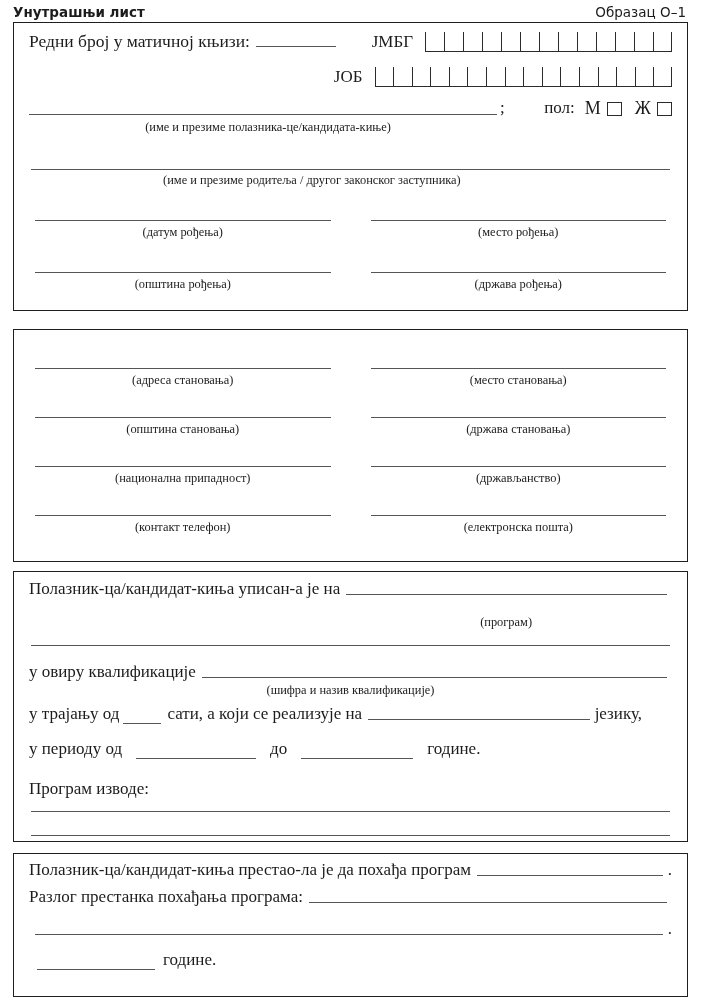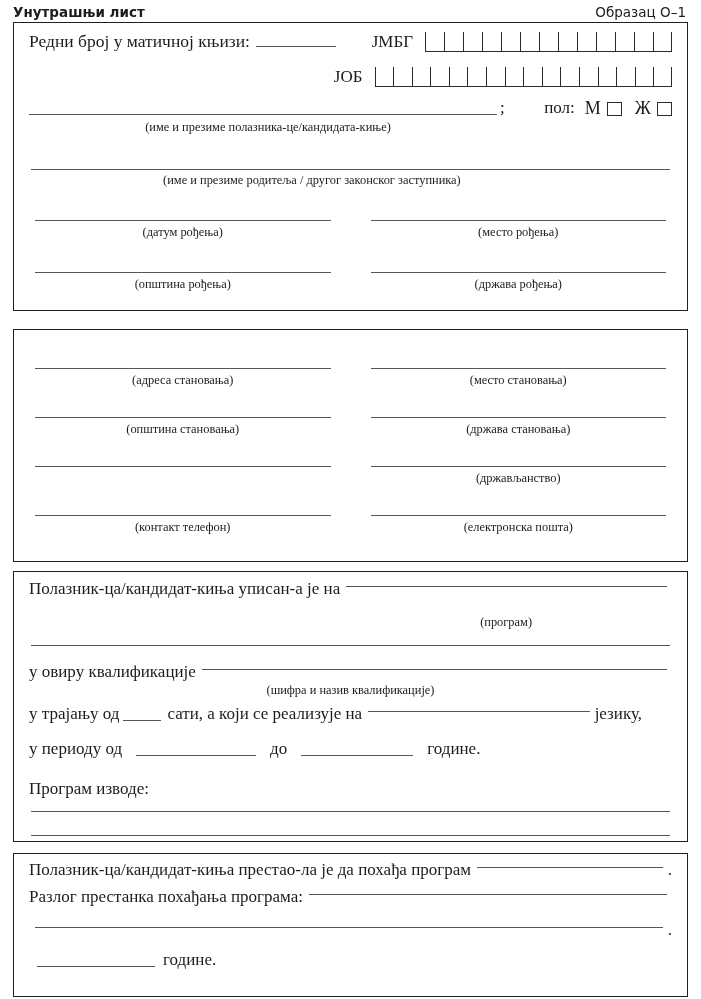--- a/index.html
+++ b/index.html
@@ -20,21 +20,21 @@
   .header .title { font-weight:bold; }
 
   
   .box { border:1.6px solid #1f1f1f; padding:0 15px; overflow:hidden; background:#fff; }
   .box1 { height:289px; margin-bottom:18px; }
   .box2 { height:233px; margin-bottom:9px; }
   .box3 { height:271px; margin-bottom:11px; }
   .box4 { height:144px; }
 
   
-  .trow { display:flex; align-items:center; font-size:17px; line-height:21px; white-space:nowrap; }
+  .trow { display:flex; align-items:flex-end; font-size:17px; line-height:21px; white-space:nowrap; }
   .fill { flex:1 1 auto; border-bottom:1.1px solid #565656; margin:0 5px 4px 6px; height:0; }
   .bl   { display:inline-block; border-bottom:1.1px solid #565656; height:14px; vertical-align:baseline; }
   .full-line { border-bottom:1.1px solid #565656; height:0; margin:0 2px; }
   .cap { font-size:12.4px; line-height:14px; text-align:center; }
 
   
   .r1 { margin-top:5px; display:flex; justify-content:space-between; align-items:flex-end; height:24px; }
   .serial { font-size:17.5px; }
   .serial .bl { width:80px; margin-left:6px; }
   .comb-group { display:flex; align-items:flex-end; gap:12px; font-size:17px; }
@@ -200,20 +200,21 @@
         <div class="cap">(општина становања)</div>
       </div>
       <div class="fcell">
         <div class="fline"></div>
         <div class="cap">(држава становања)</div>
       </div>
     </div>
     <div class="pair pair-3">
       <div class="fcell">
         <div class="fline"></div>
+        <div class="cap">(национална припадност)</div>
       </div>
       <div class="fcell">
         <div class="fline"></div>
         <div class="cap">(држављанство)</div>
       </div>
     </div>
     <div class="pair pair-4">
       <div class="fcell">
         <div class="fline"></div>
         <div class="cap">(контакт телефон)</div>

